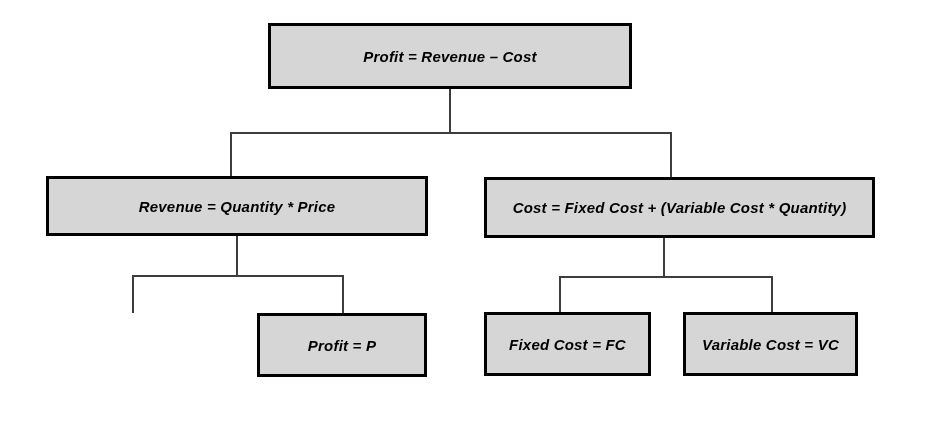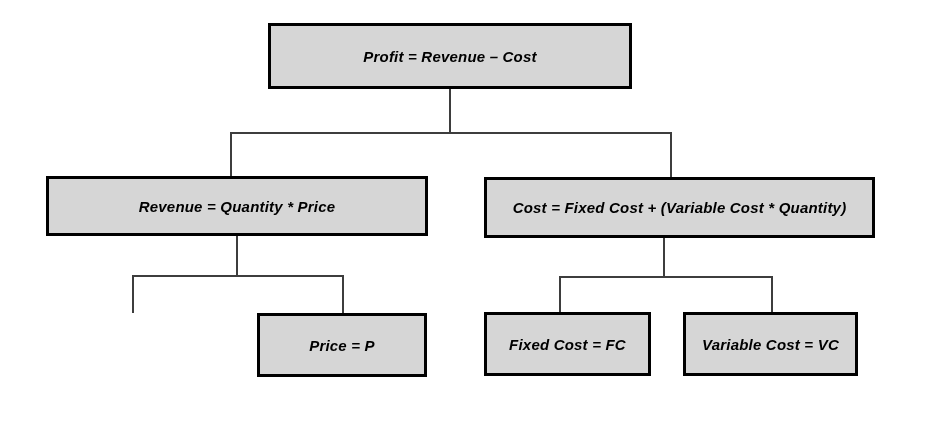--- a/index.html
+++ b/index.html
@@ -93,21 +93,21 @@
   <div class="node n-revenue">
     <span>Revenue = Quantity * Price</span>
   </div>
 
   <div class="node n-cost">
     <span>Cost = Fixed Cost + (Variable Cost * Quantity)</span>
   </div>
 
 
   <div class="node n-price">
-    <span>Price = P</span>
+    <span>Profit = P</span>
   </div>
 
   <div class="node n-fixed-cost">
     <span>Fixed Cost = FC</span>
   </div>
 
   <div class="node n-variable-cost">
     <span>Variable Cost = VC</span>
   </div>
 

